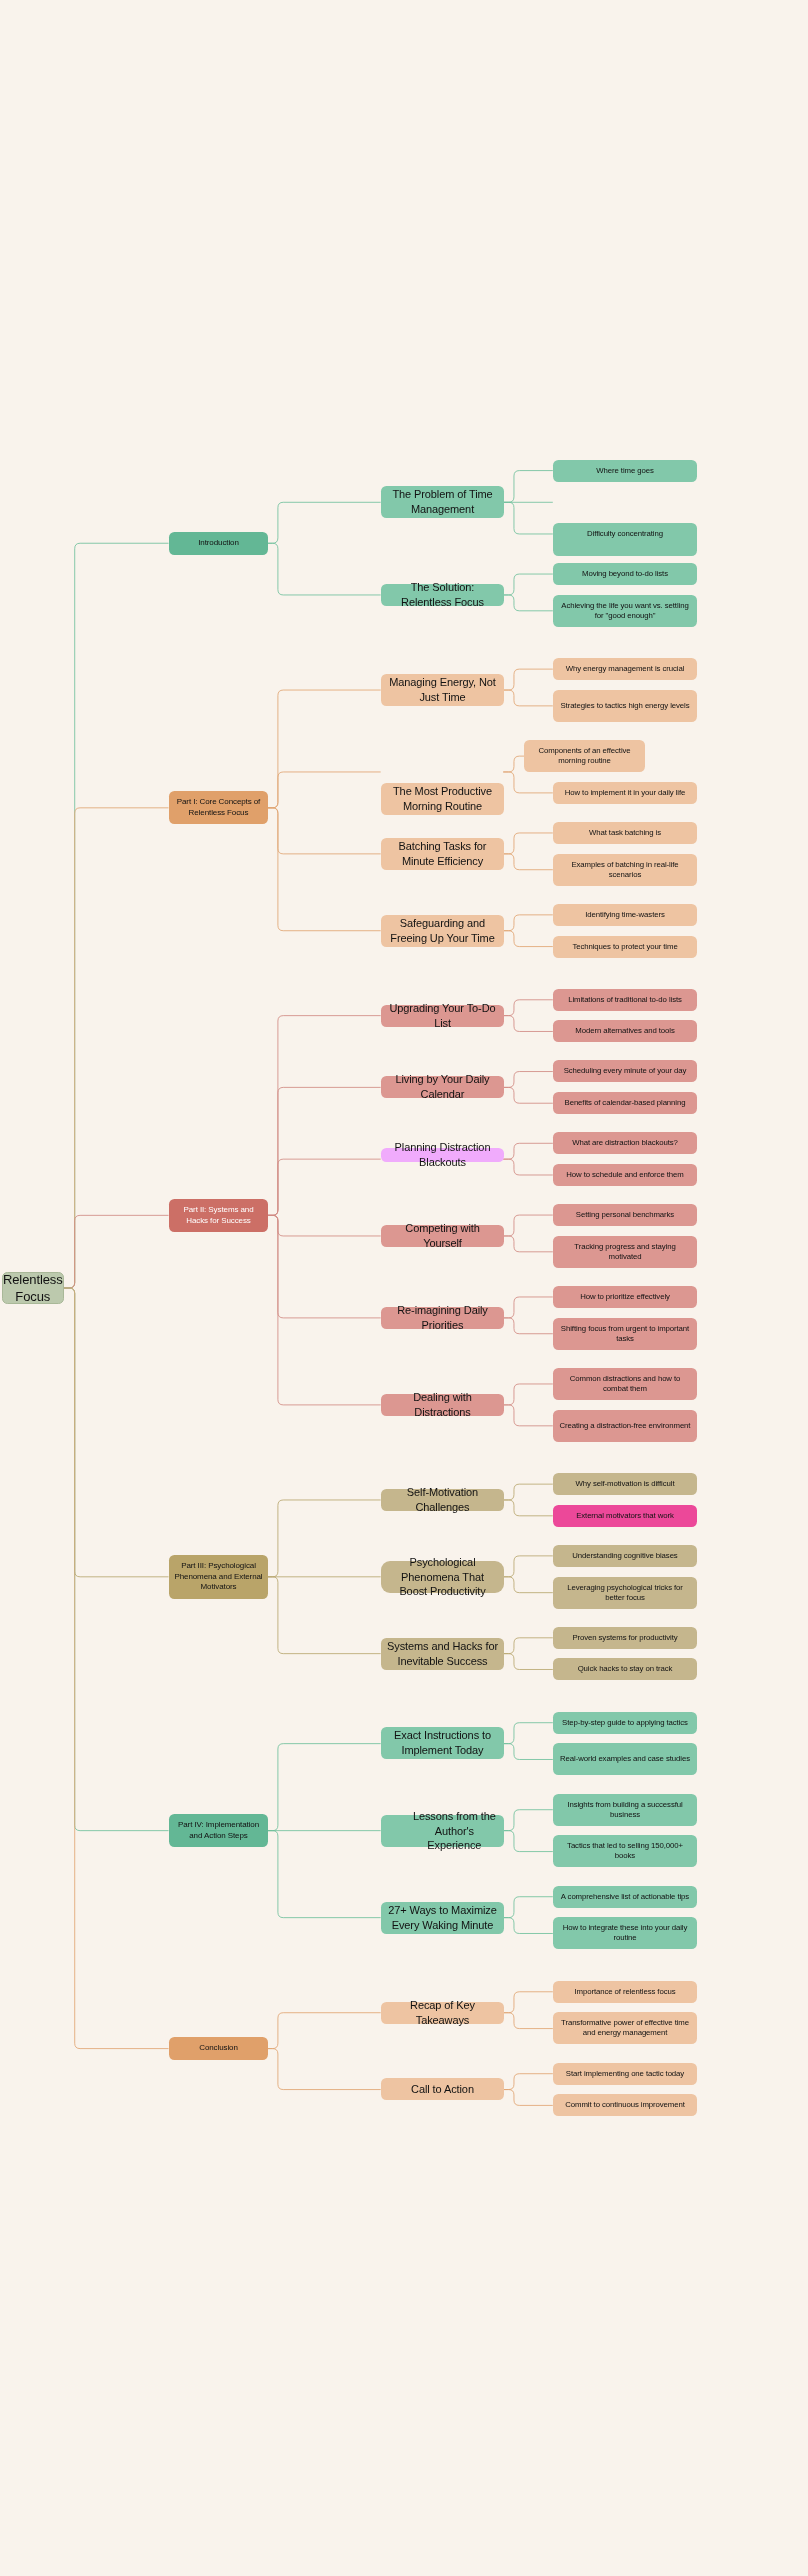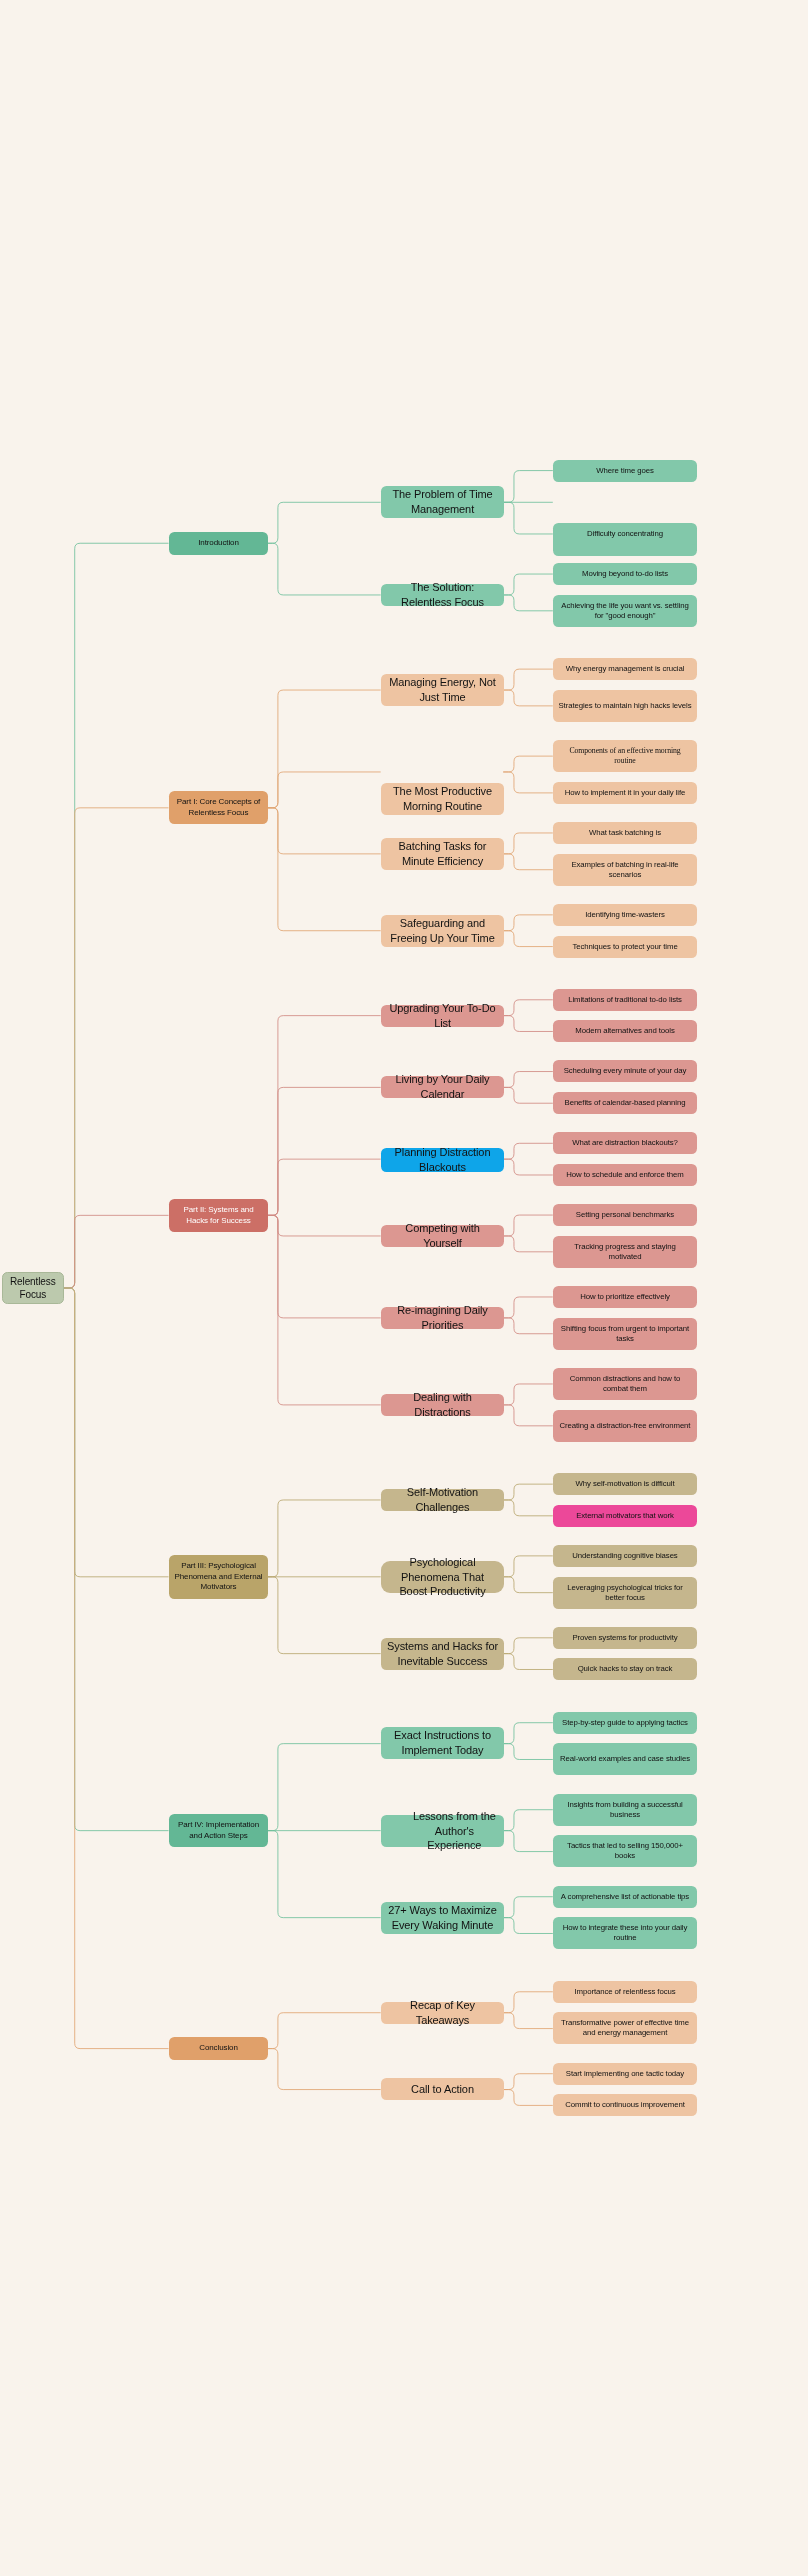--- a/index.html
+++ b/index.html
@@ -34,21 +34,21 @@
     line-height:1.32;
     letter-spacing:-0.1px;
     color:#121212;
     font-size:7.8px;
     white-space:normal;
     word-break:normal;
   }
   .node.root{
     background:#bcc9ad;
     border:0.6px solid #a9b898;
-    font-size:10px;
+    font-size:13px;
   }
   .lvl1{ font-size:8px; }
   .lvl2{ font-size:11px; }
   .lvl3{ font-size:7.8px; }
 </style>
 </head>
 <body>
 
 <div id="map">
   <svg class="edges" viewBox="0 0 1352 4308" preserveAspectRatio="none">
@@ -151,26 +151,26 @@
       <div class="node lvl1" style="left: 169px; top: 791px; width: 99px; height: 33px; background: rgb(224, 160, 106); color: rgb(18, 18, 18);">
         <span>Part I: Core Concepts of Relentless Focus</span>
       </div>
       <div class="node lvl2" style="left: 381px; top: 674px; width: 123px; height: 32px; background: rgb(238, 196, 162);">
         <span>Managing Energy, Not Just Time</span>
       </div>
       <div class="node lvl3" style="left: 553px; top: 658px; width: 144px; height: 22px; background: rgb(238, 196, 162);">
         <span>Why energy management is crucial</span>
       </div>
       <div class="node lvl3" style="left: 553px; top: 690px; width: 144px; height: 32px; background: rgb(238, 196, 162);">
-        <span>Strategies to maintain high hacks levels</span>
+        <span>Strategies to tactics high energy levels</span>
       </div>
       <div class="node lvl2" style="left: 381px; top: 756px; width: 123px; height: 32px; background: rgb(238, 196, 162); margin-top: 27px;">
         <span>The Most Productive Morning Routine</span>
       </div>
-      <div class="node lvl3" style="left: 553px; top: 740px; width: 144px; height: 32px; background: rgb(238, 196, 162); font-family: Liberation Serif, serif;">
+      <div class="node lvl3" style="left: 524px; top: 740px; width: 121px; height: 32px; background: rgb(238, 196, 162);">
         <span>Components of an effective morning routine</span>
       </div>
       <div class="node lvl3" style="left: 553px; top: 782px; width: 144px; height: 22px; background: rgb(238, 196, 162);">
         <span>How to implement it in your daily life</span>
       </div>
       <div class="node lvl2" style="left: 381px; top: 838px; width: 123px; height: 32px; background: rgb(238, 196, 162);">
         <span>Batching Tasks for Minute Efficiency</span>
       </div>
       <div class="node lvl3" style="left: 553px; top: 822px; width: 144px; height: 22px; background: rgb(238, 196, 162);">
         <span>What task batching is</span>
@@ -201,21 +201,21 @@
       </div>
       <div class="node lvl2" style="left: 381px; top: 1076px; width: 123px; height: 22px; background: rgb(220, 151, 145); justify-content: flex-end;">
         <span>Living by Your Daily Calendar</span>
       </div>
       <div class="node lvl3" style="left: 553px; top: 1060px; width: 144px; height: 22px; background: rgb(220, 151, 145);">
         <span>Scheduling every minute of your day</span>
       </div>
       <div class="node lvl3" style="left: 553px; top: 1092px; width: 144px; height: 22px; background: rgb(220, 151, 145);">
         <span>Benefits of calendar-based planning</span>
       </div>
-      <div class="node lvl2" style="left: 381px; top: 1148px; width: 123px; height: 24px; background: #0ea5e9;">
+      <div class="node lvl2" style="left: 381px; top: 1148px; width: 123px; height: 14px; background: #f0abfc;">
         <span>Planning Distraction Blackouts</span>
       </div>
       <div class="node lvl3" style="left: 553px; top: 1132px; width: 144px; height: 22px; background: rgb(220, 151, 145);">
         <span>What are distraction blackouts?</span>
       </div>
       <div class="node lvl3" style="left: 553px; top: 1164px; width: 144px; height: 22px; background: rgb(220, 151, 145);">
         <span>How to schedule and enforce them</span>
       </div>
       <div class="node lvl2" style="left: 381px; top: 1225px; width: 123px; height: 22px; background: rgb(220, 151, 145);">
         <span>Competing with Yourself</span>

